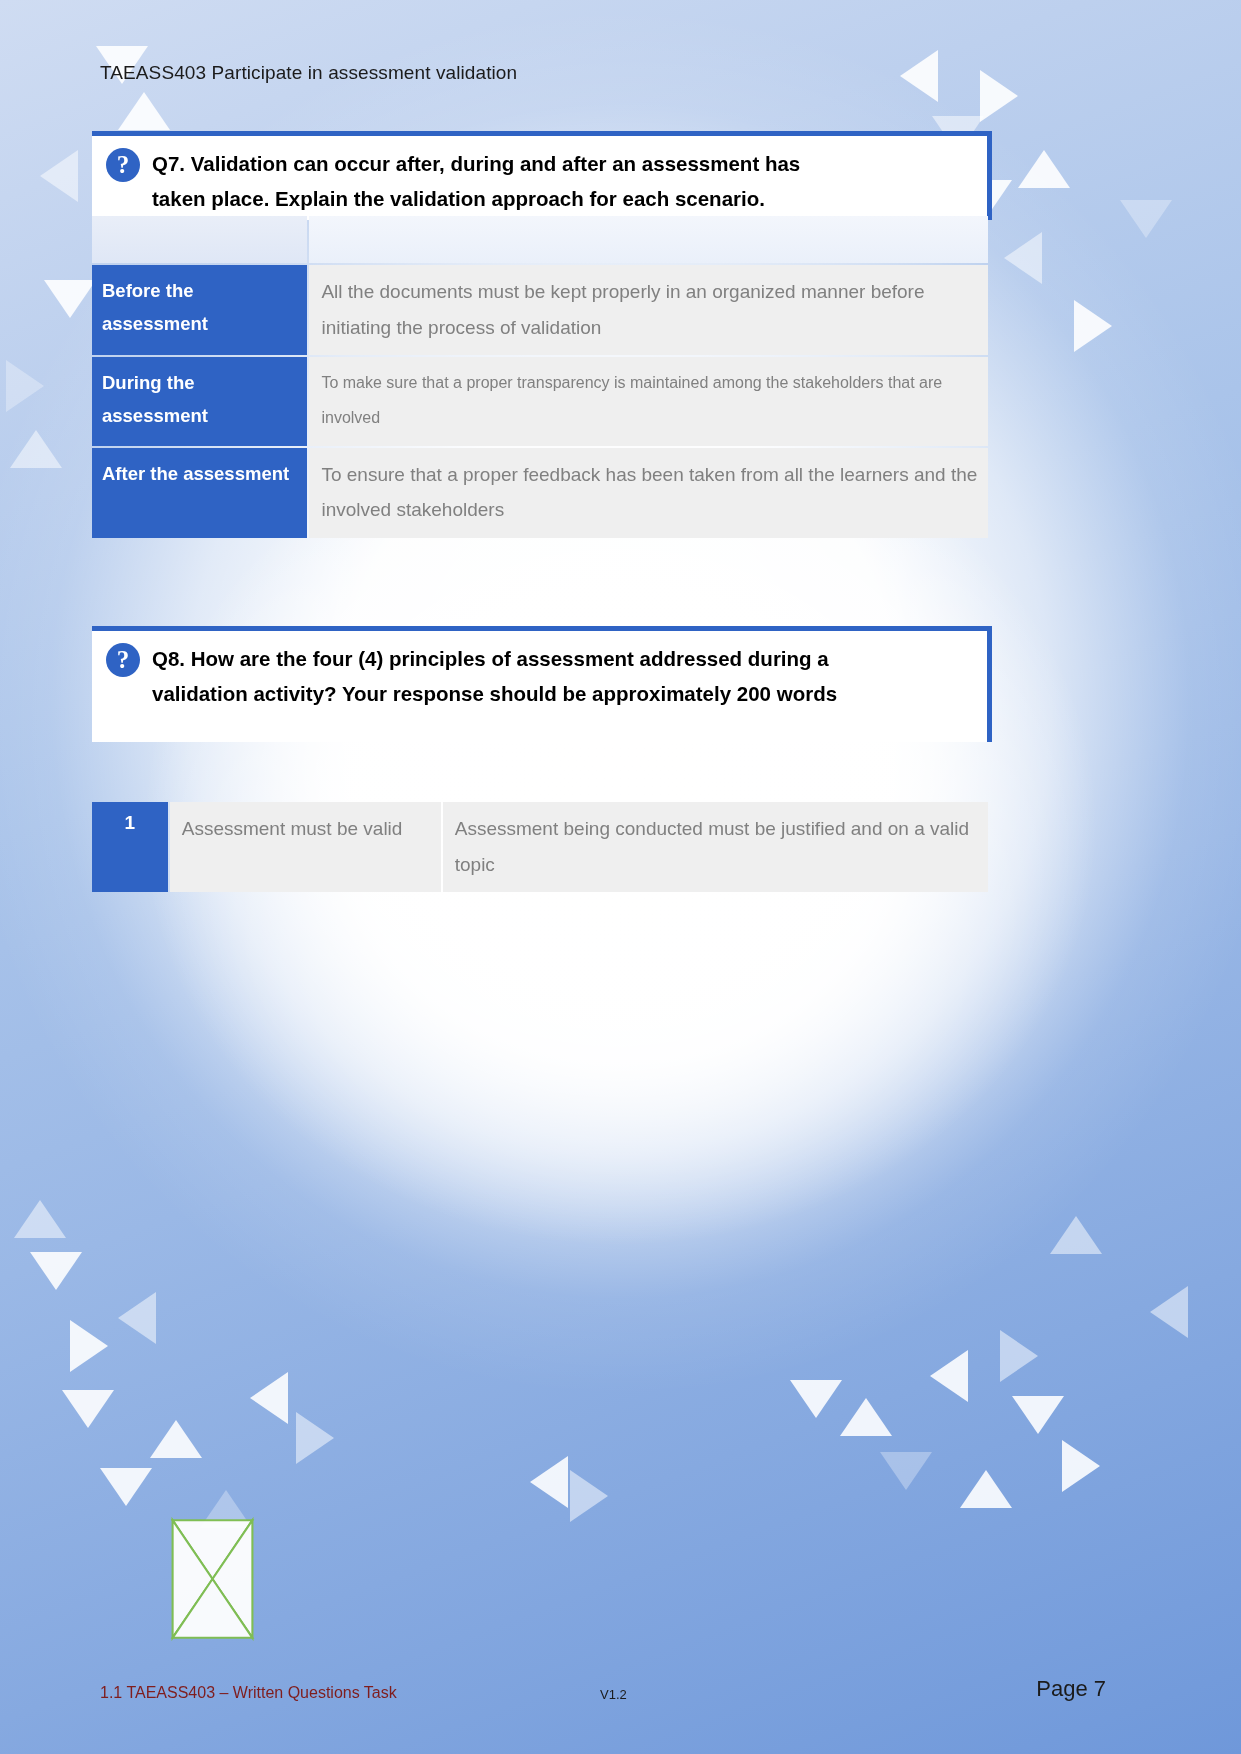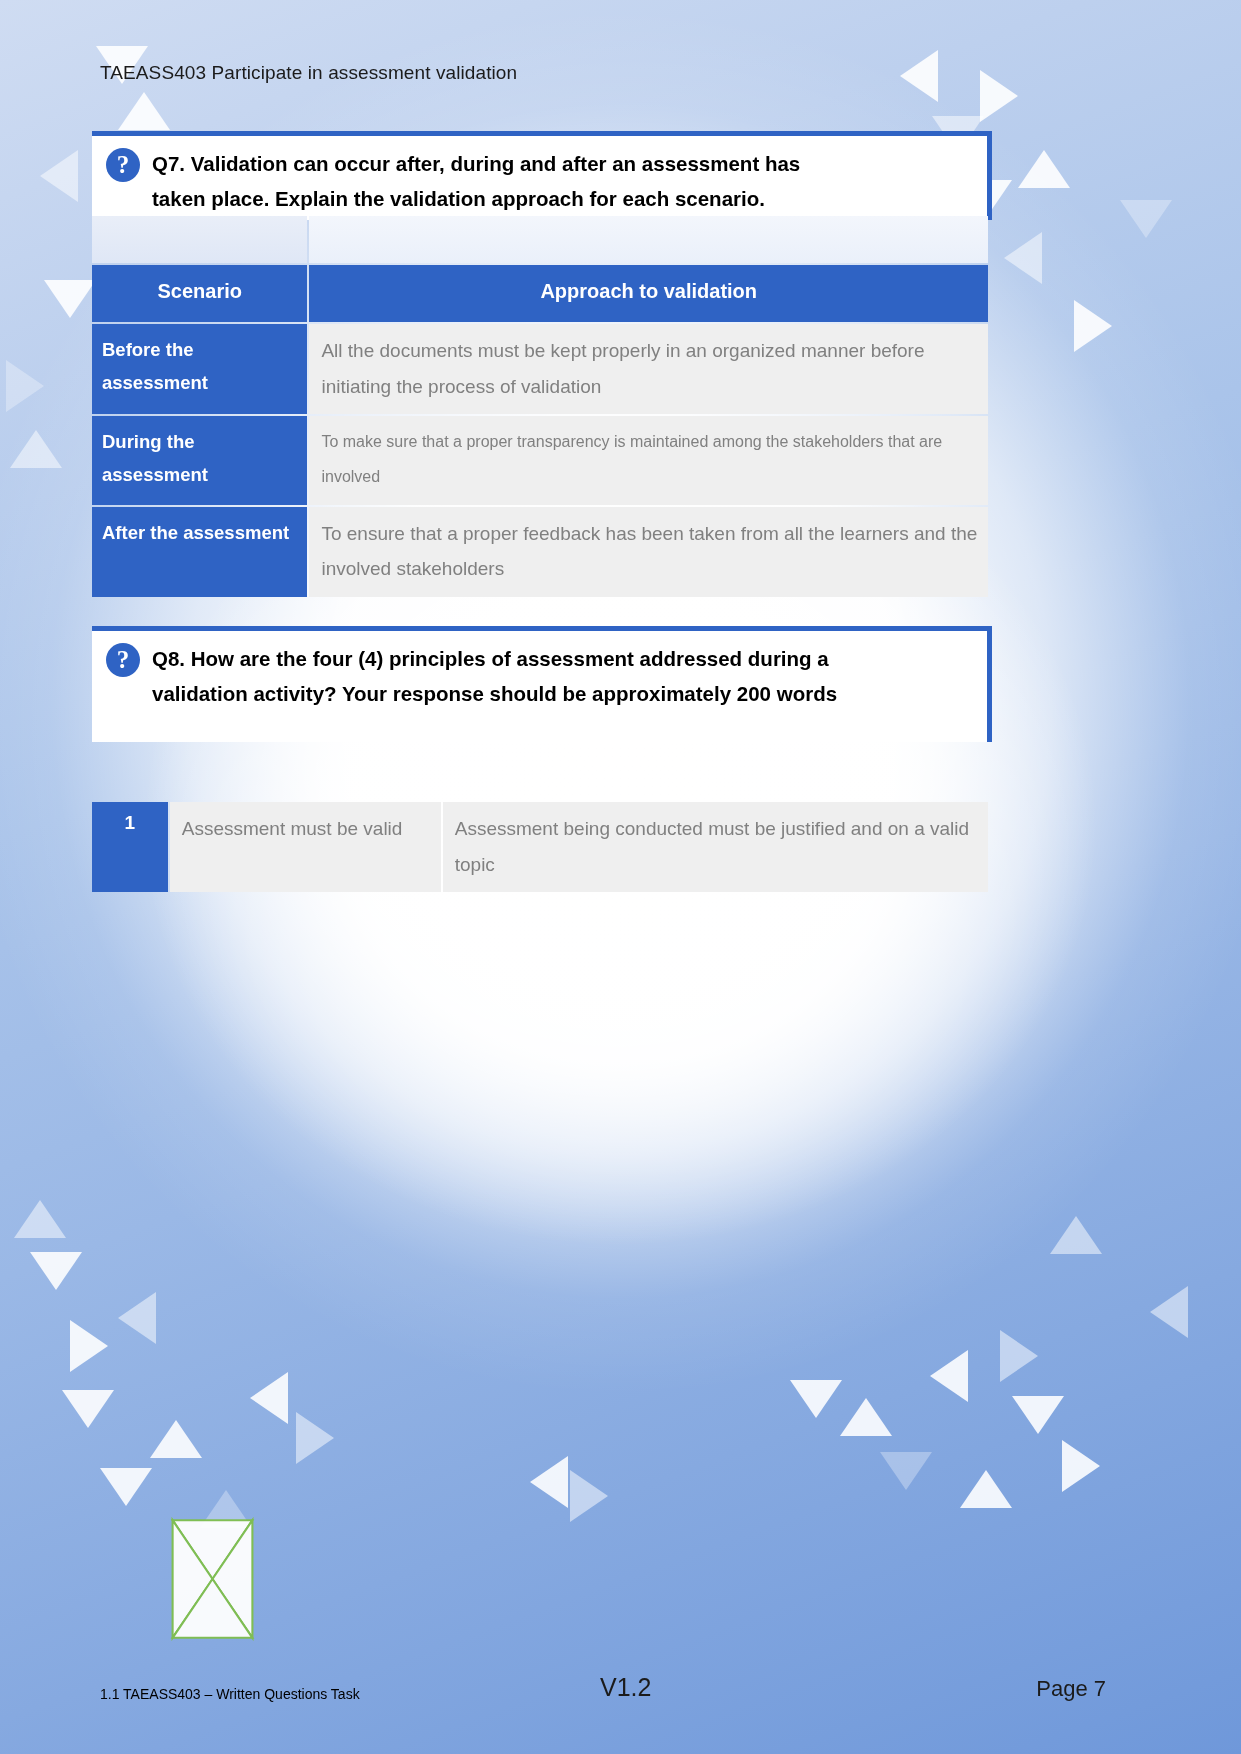--- a/index.html
+++ b/index.html
@@ -89,22 +89,22 @@
   }
   .rc {
     background:#efefef; color:#808080;
     font-size:19px; padding:9px 10px 10px 12px; line-height:1.88;
   }
   .rc.small { font-size:16px; line-height:2.16; }
   .rc.xsmall { font-size:19px; line-height:1.9; }
 
   
   .footer { position:absolute; left:0; right:0; bottom:0; height:120px; }
-  .f-left  { position:absolute; left:100px;  bottom:52px; font-size:14px; color:#000000; }
-  .f-mid   { position:absolute; left:600px;  bottom:52px; font-size:25px; color:#1b1b1b; }
+  .f-left  { position:absolute; left:100px;  bottom:52px; font-size:16px; color:#7f1d1d; }
+  .f-mid   { position:absolute; left:600px;  bottom:52px; font-size:13px; color:#1b1b1b; }
   .f-right { position:absolute; right:135px; bottom:52px; font-size:22px; color:#1b1b1b; }
 </style>
 </head>
 <body>
 
 <div class="page-bg"></div>
 <div class="page-bg2"></div>
 
 <div>
   <div class="tri tri-dn" style="left:96px;  top:46px;"></div>
@@ -173,24 +173,20 @@
     <colgroup>
         <col style="width:216px">
         <col style="width:682px">
       </colgroup>
     <tbody>
       <tr>
         <td class="cell-blank-l" style="height:47px"></td>
         <td class="cell-blank-r" style="height:47px"></td>
       </tr>
       <tr>
-        <th class="th th-left">Scenario</th>
-        <th class="th">Approach to validation</th>
-      </tr>
-      <tr>
         <td class="rh">Before the assessment</td>
         <td class="rc">All the documents must be kept properly in an organized manner before initiating the process of validation</td>
       </tr>
       <tr>
         <td class="rh">During the assessment</td>
         <td class="rc small">To make sure that a proper transparency is maintained among the stakeholders that are involved</td>
       </tr>
       <tr>
         <td class="rh">After the assessment</td>
         <td class="rc">To ensure that a proper feedback has been taken from all the learners and the involved stakeholders</td>

